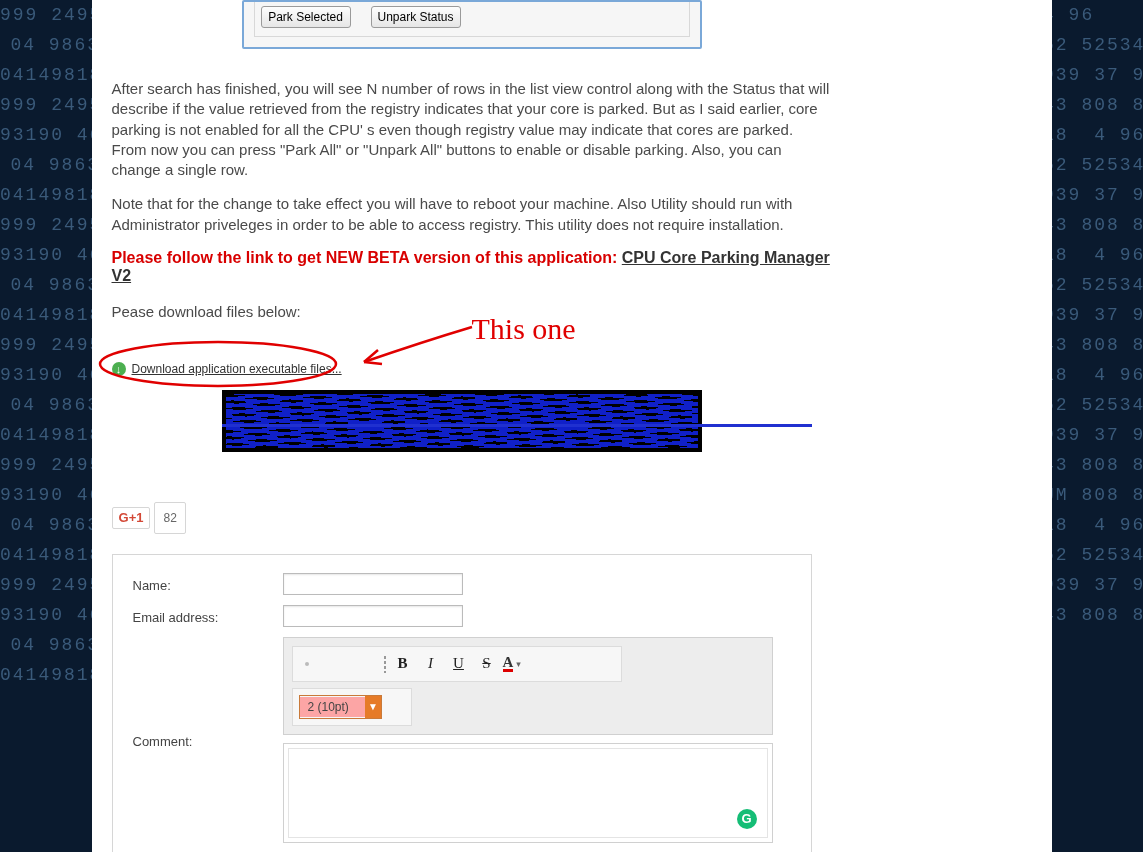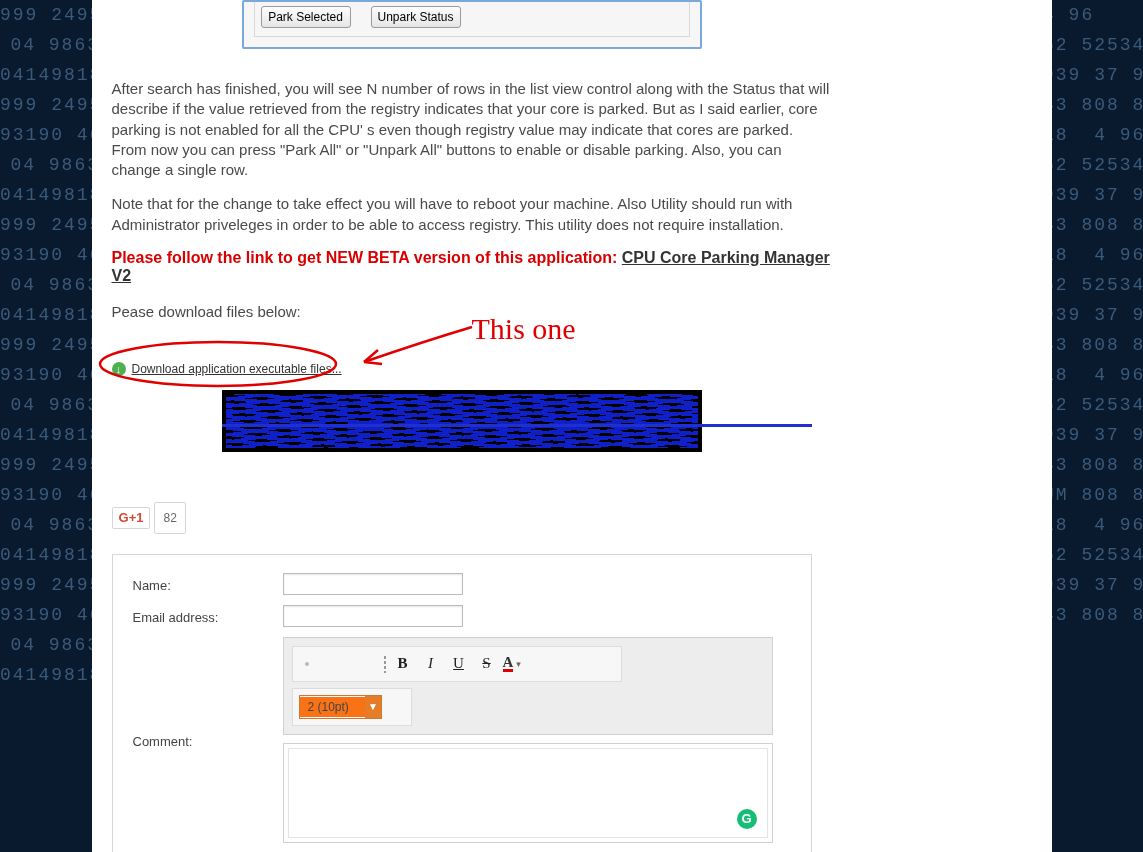--- a/index.html
+++ b/index.html
@@ -213,21 +213,21 @@
   }
   .fmt-u { text-decoration: underline; }
   .fmt-s { text-decoration: line-through; }
   .font-size-sel {
     display:inline-flex; align-items:center;
     border:1px solid #c97a3a;
   }
   .font-size-sel .v {
     padding:3px 16px 3px 8px;
     font-size:12px; color:#444;
-    background:#f97316;
+    background:#fca5a5;
   }
   .font-size-sel .arr {
     width:16px; height:22px;
     background:#e67b28;
     color:#fff;
     display:flex; align-items:center; justify-content:center;
     font-size:10px;
     cursor:pointer;
   }
   .color-btn {

